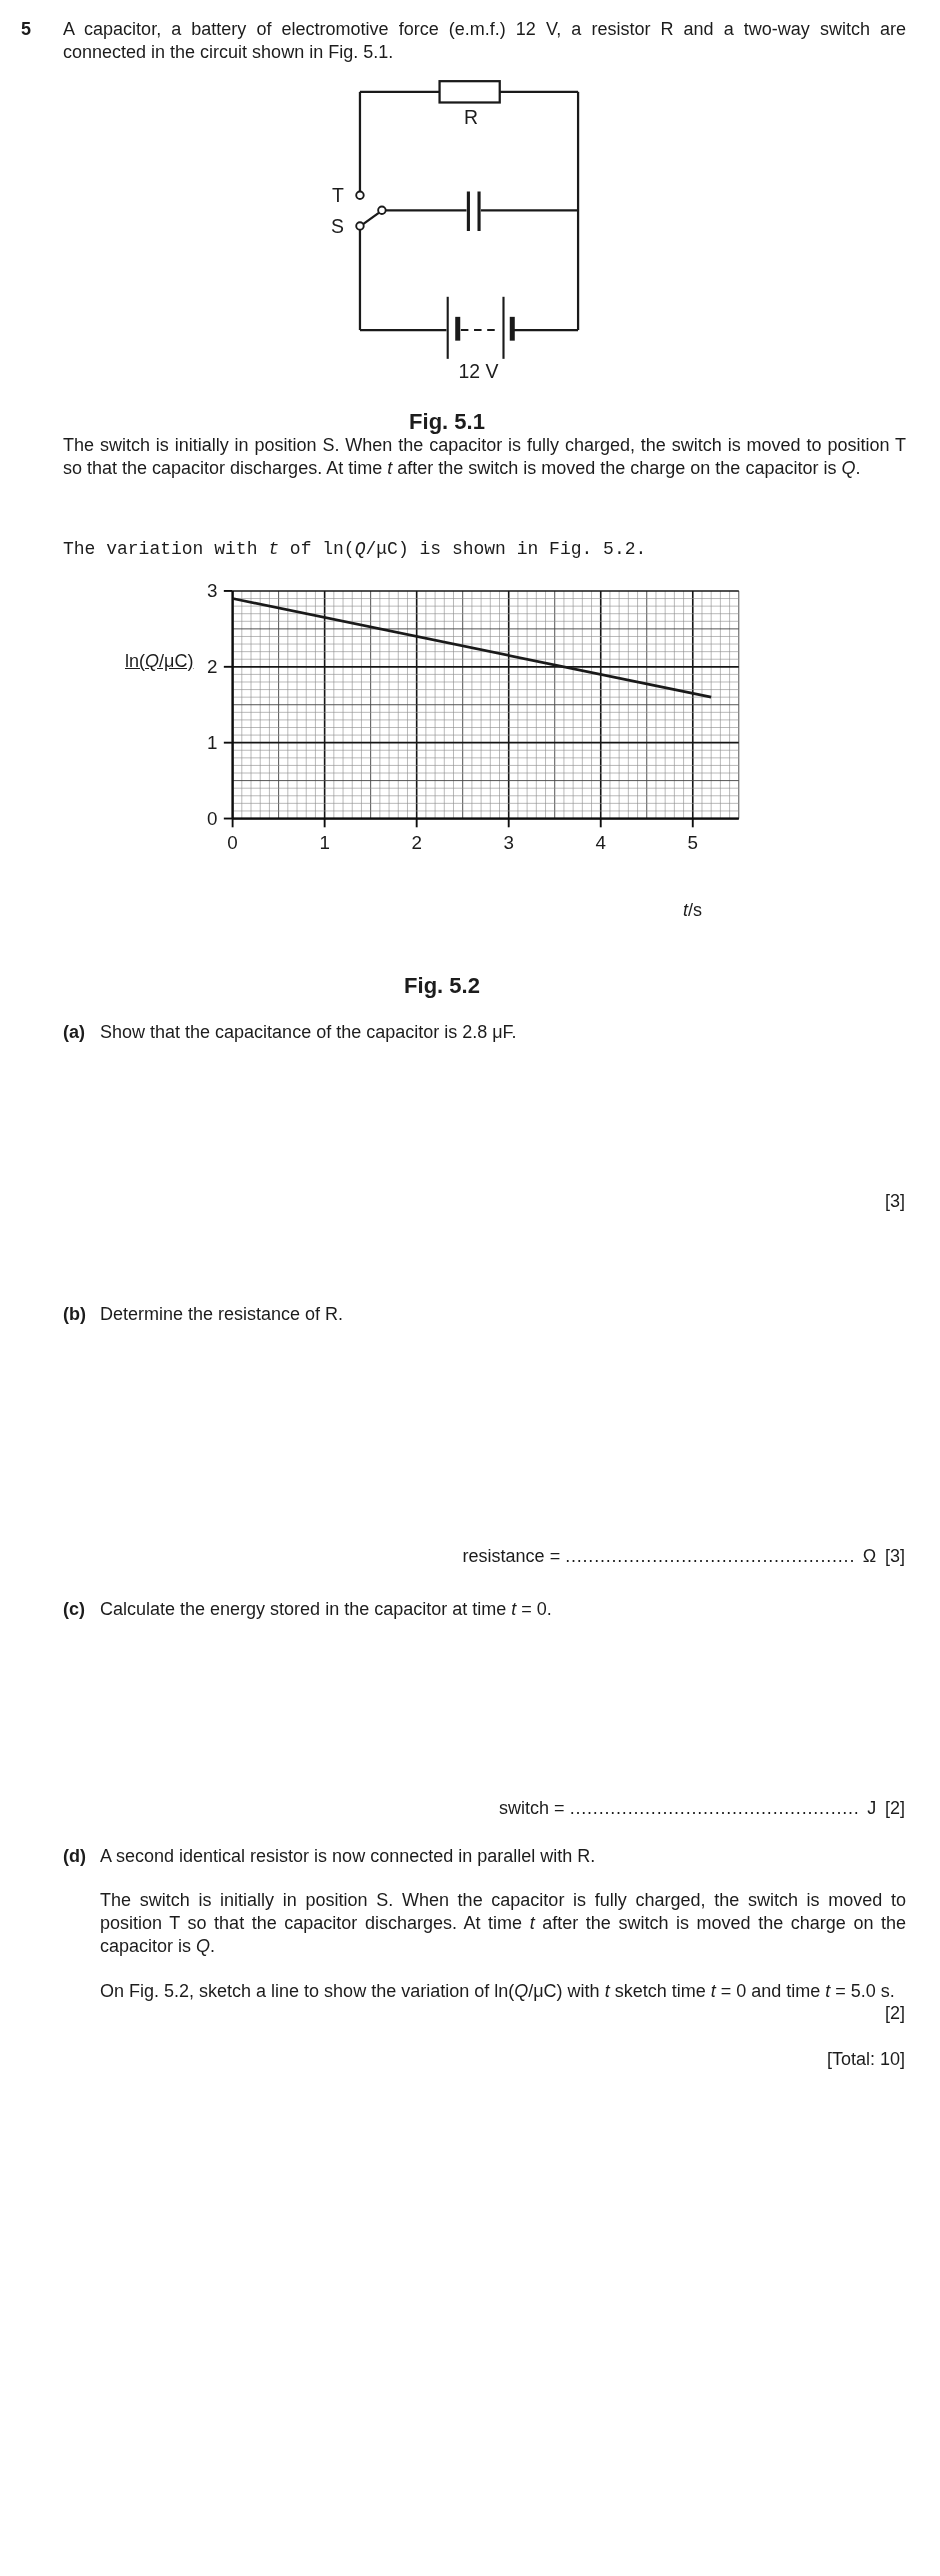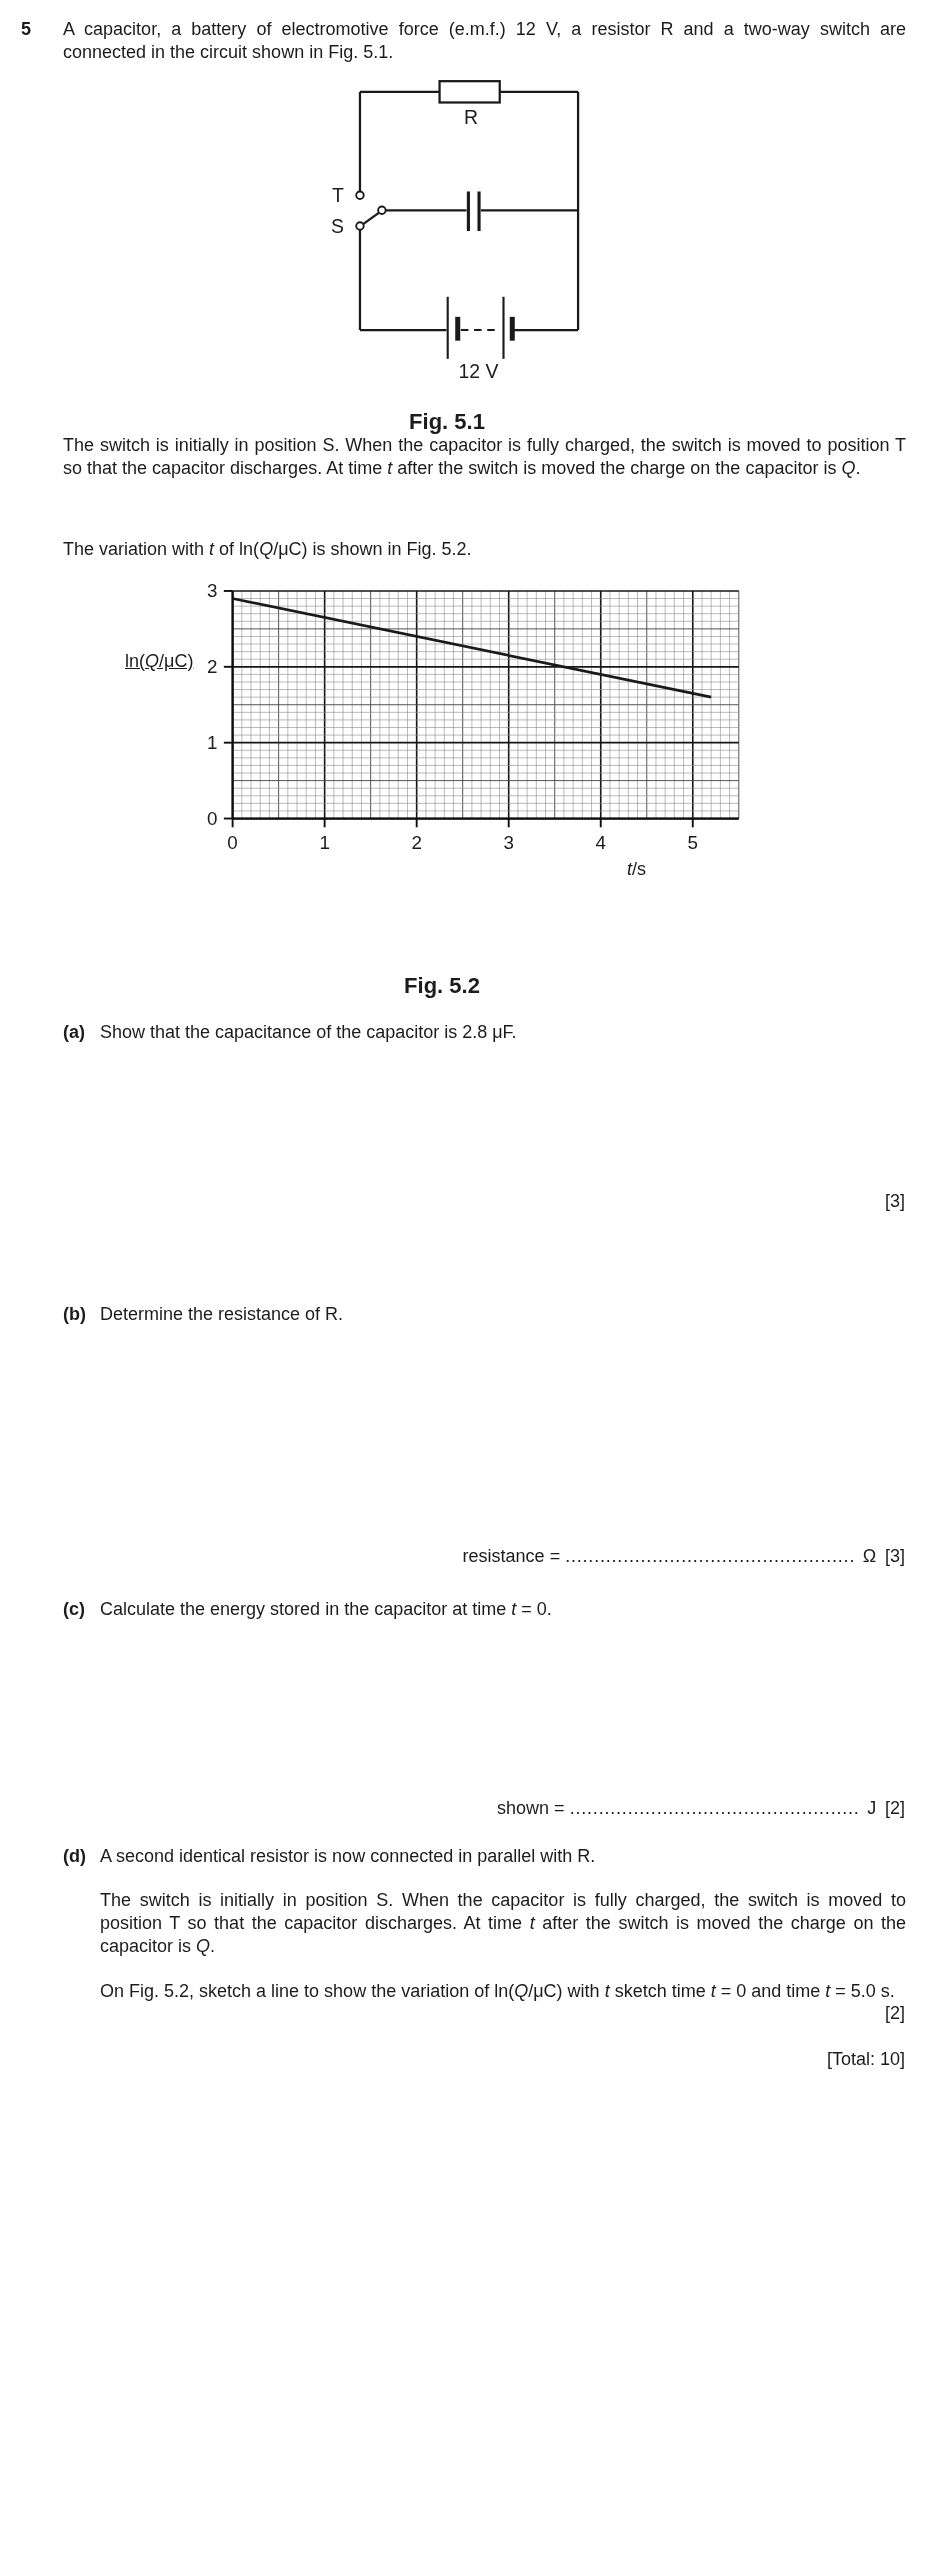--- a/index.html
+++ b/index.html
@@ -71,21 +71,21 @@
   <line class="dash" x1="234" y1="426" x2="297" y2="426"></line>
   <line class="cell-long" x1="302" y1="373" x2="302" y2="472"></line>
   <line class="cell-short" x1="316" y1="405" x2="316" y2="443"></line>
   <line class="wire" x1="318" y1="426" x2="421" y2="426"></line>
   <text class="circ-label" x="262" y="502" text-anchor="middle">12 V</text>
 </svg>
 
 <div class="abs caption" style="left:353px;top:409px;width:188px;">Fig. 5.1</div>
 
 <div class="abs txt just" style="left:63px;top:434px;width:843px;"><span>The switch is initially in position S. When the capacitor is fully charged, the switch is moved to position T so that the capacitor discharges. At time </span><span class="seg-i">t</span><span> after the switch is moved the charge on the capacitor is </span><span class="seg-i">Q</span><span>.</span></div>
-<div class="abs txt" style="left:63px;top:538px;width:843px;"><span>The variation with </span><span class="seg-i">t</span><span> of ln(</span><span class="seg-i">Q</span><span>/μC) is shown in Fig. 5.2.</span></div>
+<div class="abs txt" style="left:63px;top:538px;width:843px;font-family:Liberation Mono, monospace;"><span>The variation with </span><span class="seg-i">t</span><span> of ln(</span><span class="seg-i">Q</span><span>/μC) is shown in Fig. 5.2.</span></div>
 
 <svg id="graph-svg" class="abs" style="left:119px;top:564px;" width="646" height="326" viewBox="0 0 1030 520">
     <line x1="181" y1="406" x2="181" y2="43" class="g-major"></line>
     <line x1="195.68" y1="406" x2="195.68" y2="43" class="g-minor"></line>
     <line x1="210.36" y1="406" x2="210.36" y2="43" class="g-minor"></line>
     <line x1="225.04" y1="406" x2="225.04" y2="43" class="g-minor"></line>
     <line x1="239.72" y1="406" x2="239.72" y2="43" class="g-minor"></line>
     <line x1="254.4" y1="406" x2="254.4" y2="43" class="g-medium"></line>
     <line x1="269.08" y1="406" x2="269.08" y2="43" class="g-minor"></line>
     <line x1="283.76" y1="406" x2="283.76" y2="43" class="g-minor"></line>
@@ -186,37 +186,37 @@
     <text x="157" y="416" text-anchor="end" class="tick-label">0</text>
     <line x1="167" y1="285" x2="181" y2="285" class="tick"></line>
     <text x="157" y="295" text-anchor="end" class="tick-label">1</text>
     <line x1="167" y1="164" x2="181" y2="164" class="tick"></line>
     <text x="157" y="174" text-anchor="end" class="tick-label">2</text>
     <line x1="167" y1="43" x2="181" y2="43" class="tick"></line>
     <text x="157" y="53" text-anchor="end" class="tick-label">3</text>
     <polyline points="181,55.10000000000002 944.3600000000001,212.39999999999998" class="data-line" stroke="#1a1a1a"></polyline>
   </svg>
 <div class="abs txt" style="left:125px;top:650px;text-decoration:underline;"><span>ln(</span><span class="seg-i">Q</span><span>/μC)</span></div>
-<div class="abs txt" style="left:627px;top:858px;width:75px;text-align:left;"><span class="seg-i">t</span><span>/s</span></div>
+<div class="abs txt" style="left:627px;top:899px;width:75px;text-align:right;"><span class="seg-i">t</span><span>/s</span></div>
 <div class="abs caption" style="left:348px;top:973px;width:188px;">Fig. 5.2</div>
 
 <div class="abs txt bold" style="left:63px;top:1021px;">(a)</div>
 <div class="abs txt" style="left:100px;top:1021px;width:806px;"><span>Show that the capacitance of the capacitor is 2.8 μF.</span></div>
 <div class="abs mark" style="right:36px;top:1191px;">[3]</div>
 
 <div class="abs txt bold" style="left:63px;top:1303px;">(b)</div>
 <div class="abs txt" style="left:100px;top:1303px;width:806px;"><span>Determine the resistance of R.</span></div>
 <div class="abs answer-line" style="right:36px;top:1546px;">
   <span>resistance = </span><span class="dots">..................................................</span><span class="unit">Ω</span><span class="mk">[3]</span>
 </div>
 
 <div class="abs txt bold" style="left:63px;top:1598px;">(c)</div>
 <div class="abs txt" style="left:100px;top:1598px;width:806px;"><span>Calculate the energy stored in the capacitor at time </span><span class="seg-i">t</span><span> = 0.</span></div>
 <div class="abs answer-line" style="right:36px;top:1798px;">
-  <span>shown = </span><span class="dots">..................................................</span><span class="unit">J</span><span class="mk">[2]</span>
+  <span>switch = </span><span class="dots">..................................................</span><span class="unit">J</span><span class="mk">[2]</span>
 </div>
 
 <div class="abs txt bold" style="left:63px;top:1845px;">(d)</div>
 <div class="abs txt" style="left:100px;top:1845px;width:806px;"><span>A second identical resistor is now connected in parallel with R.</span></div>
 <div class="abs txt just" style="left:100px;top:1889px;width:806px;"><span>The switch is initially in position S. When the capacitor is fully charged, the switch is moved to position T so that the capacitor discharges. At time </span><span class="seg-i">t</span><span> after the switch is moved the charge on the capacitor is </span><span class="seg-i">Q</span><span>.</span></div>
 <div class="abs txt just" style="left:100px;top:1980px;width:806px;"><span>On Fig. 5.2, sketch a line to show the variation of ln(</span><span class="seg-i">Q</span><span>/μC) with </span><span class="seg-i">t</span><span> sketch time </span><span class="seg-i">t</span><span> = 0 and time </span><span class="seg-i">t</span><span> = 5.0 s.</span></div>
 <div class="abs mark" style="right:36px;top:2003px;">[2]</div>
 
 <div class="abs mark" style="right:36px;top:2049px;">[Total: 10]</div>
 

